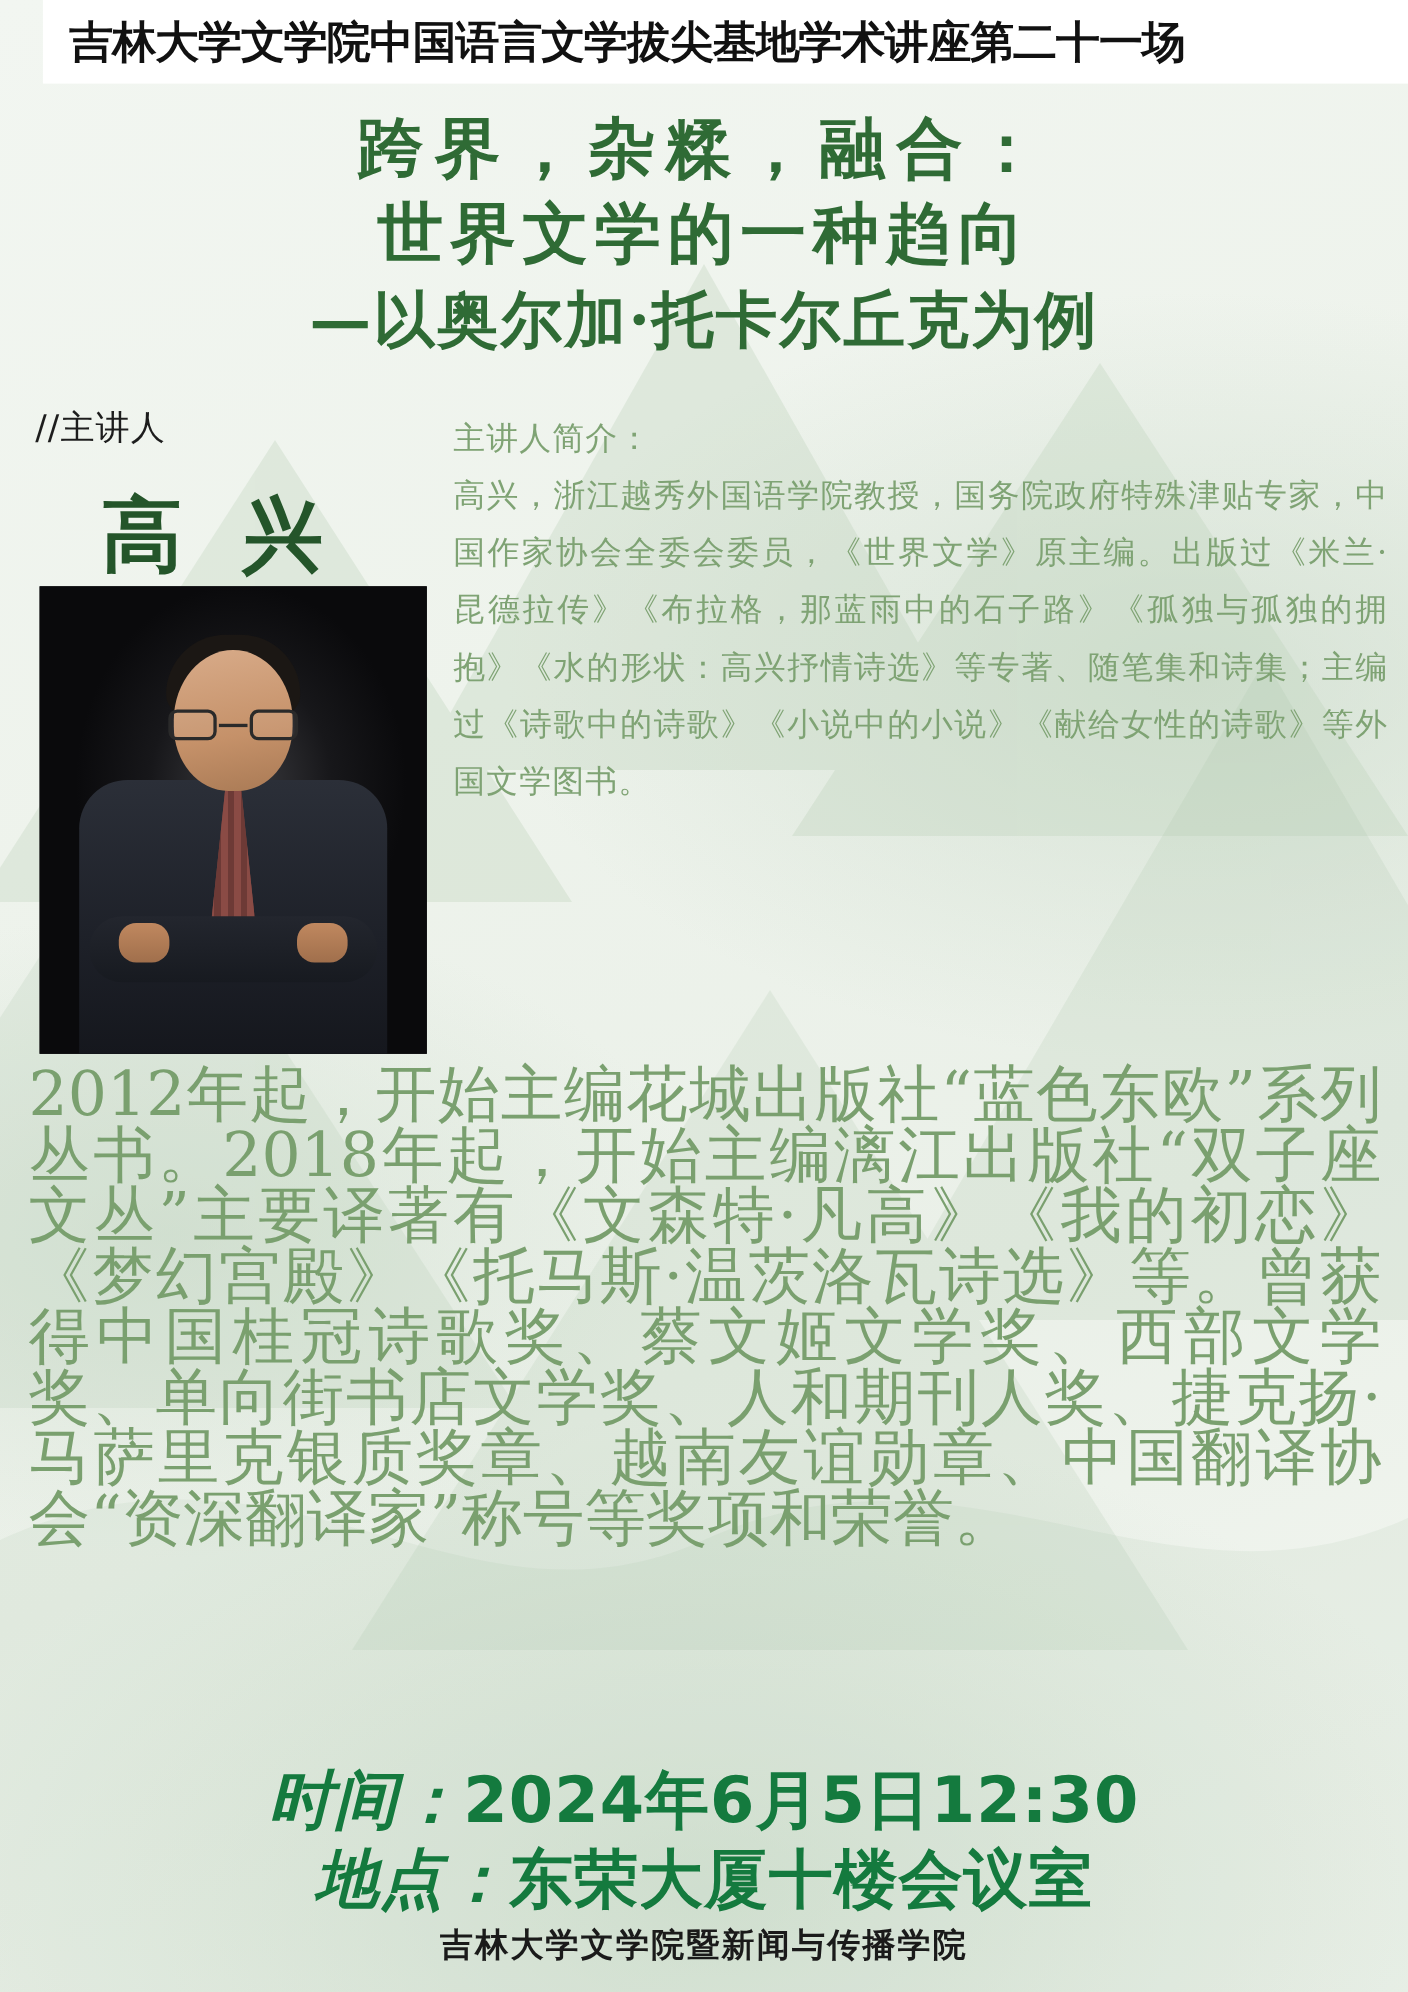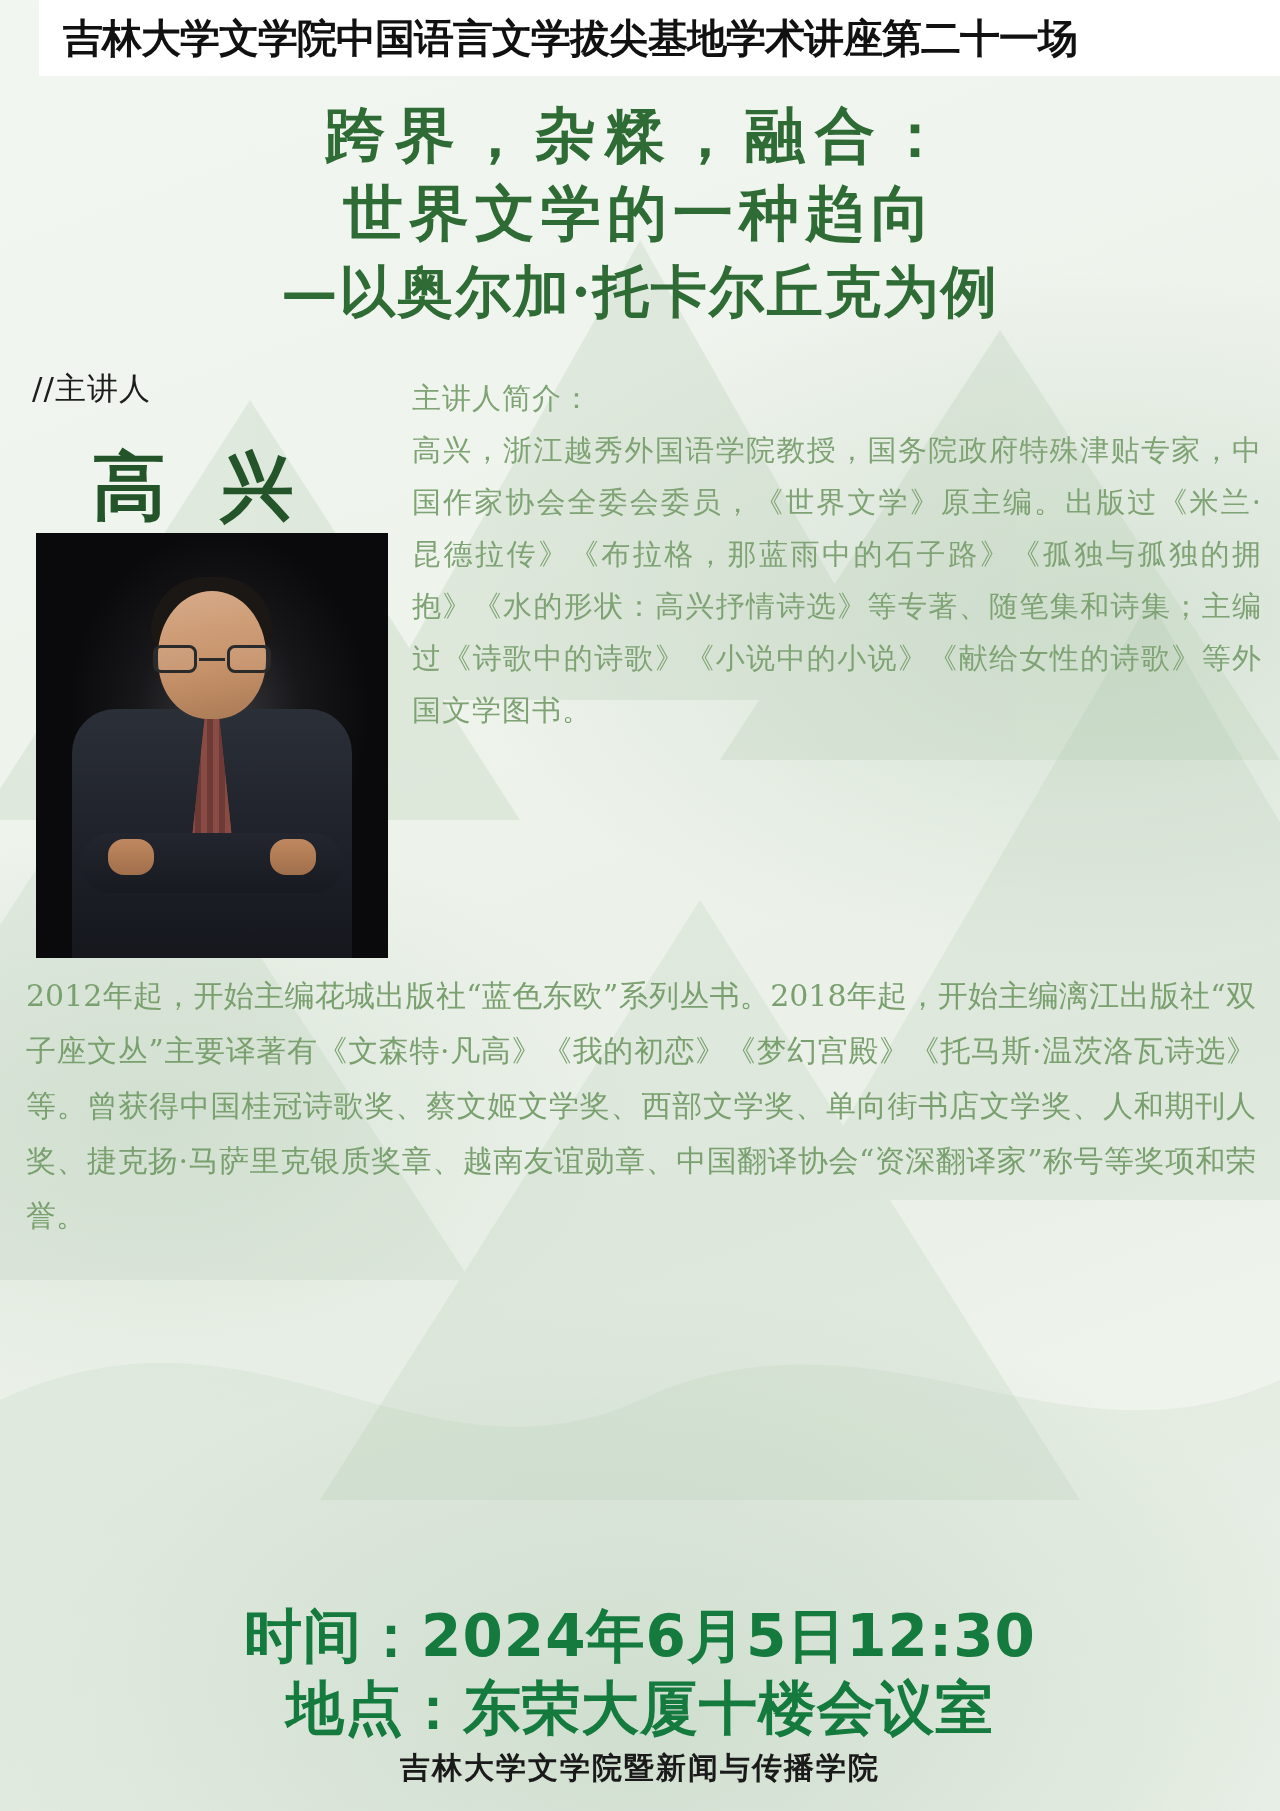--- a/index.html
+++ b/index.html
@@ -199,21 +199,21 @@
   }
   .bio .bio-text {
     display: block;
   }
   .lower-text {
     position: absolute;
     left: 26px;
     top: 968px;
     width: 1230px;
     font-family: "DejaVu Serif", "Liberation Serif", serif;
-    font-size: 30px;
+    font-size: 56px;
     line-height: 55px;
     color: #7aa06f;
     letter-spacing: 0px;
     text-align: justify;
   }
   .when-where {
     position: absolute;
     left: 0;
     top: 1600px;
     width: 1280px;
@@ -221,21 +221,21 @@
   }
   .ww-line {
     font-family: "DejaVu Sans", "Liberation Sans", sans-serif;
     font-weight: bold;
     font-size: 58px;
     line-height: 72px;
     color: #147a3e;
     letter-spacing: 1px;
     white-space: nowrap;
   }
-  .ww-line .lbl { color: #147a3e; }
+  .ww-line .lbl { color: #147a3e; font-style: italic; }
   .footer {
     position: absolute;
     left: 0;
     top: 1748px;
     width: 1280px;
     text-align: center;
     font-family: "DejaVu Sans", "Liberation Sans", sans-serif;
     font-size: 30px;
     font-weight: bold;
     color: #1a1a1a;

